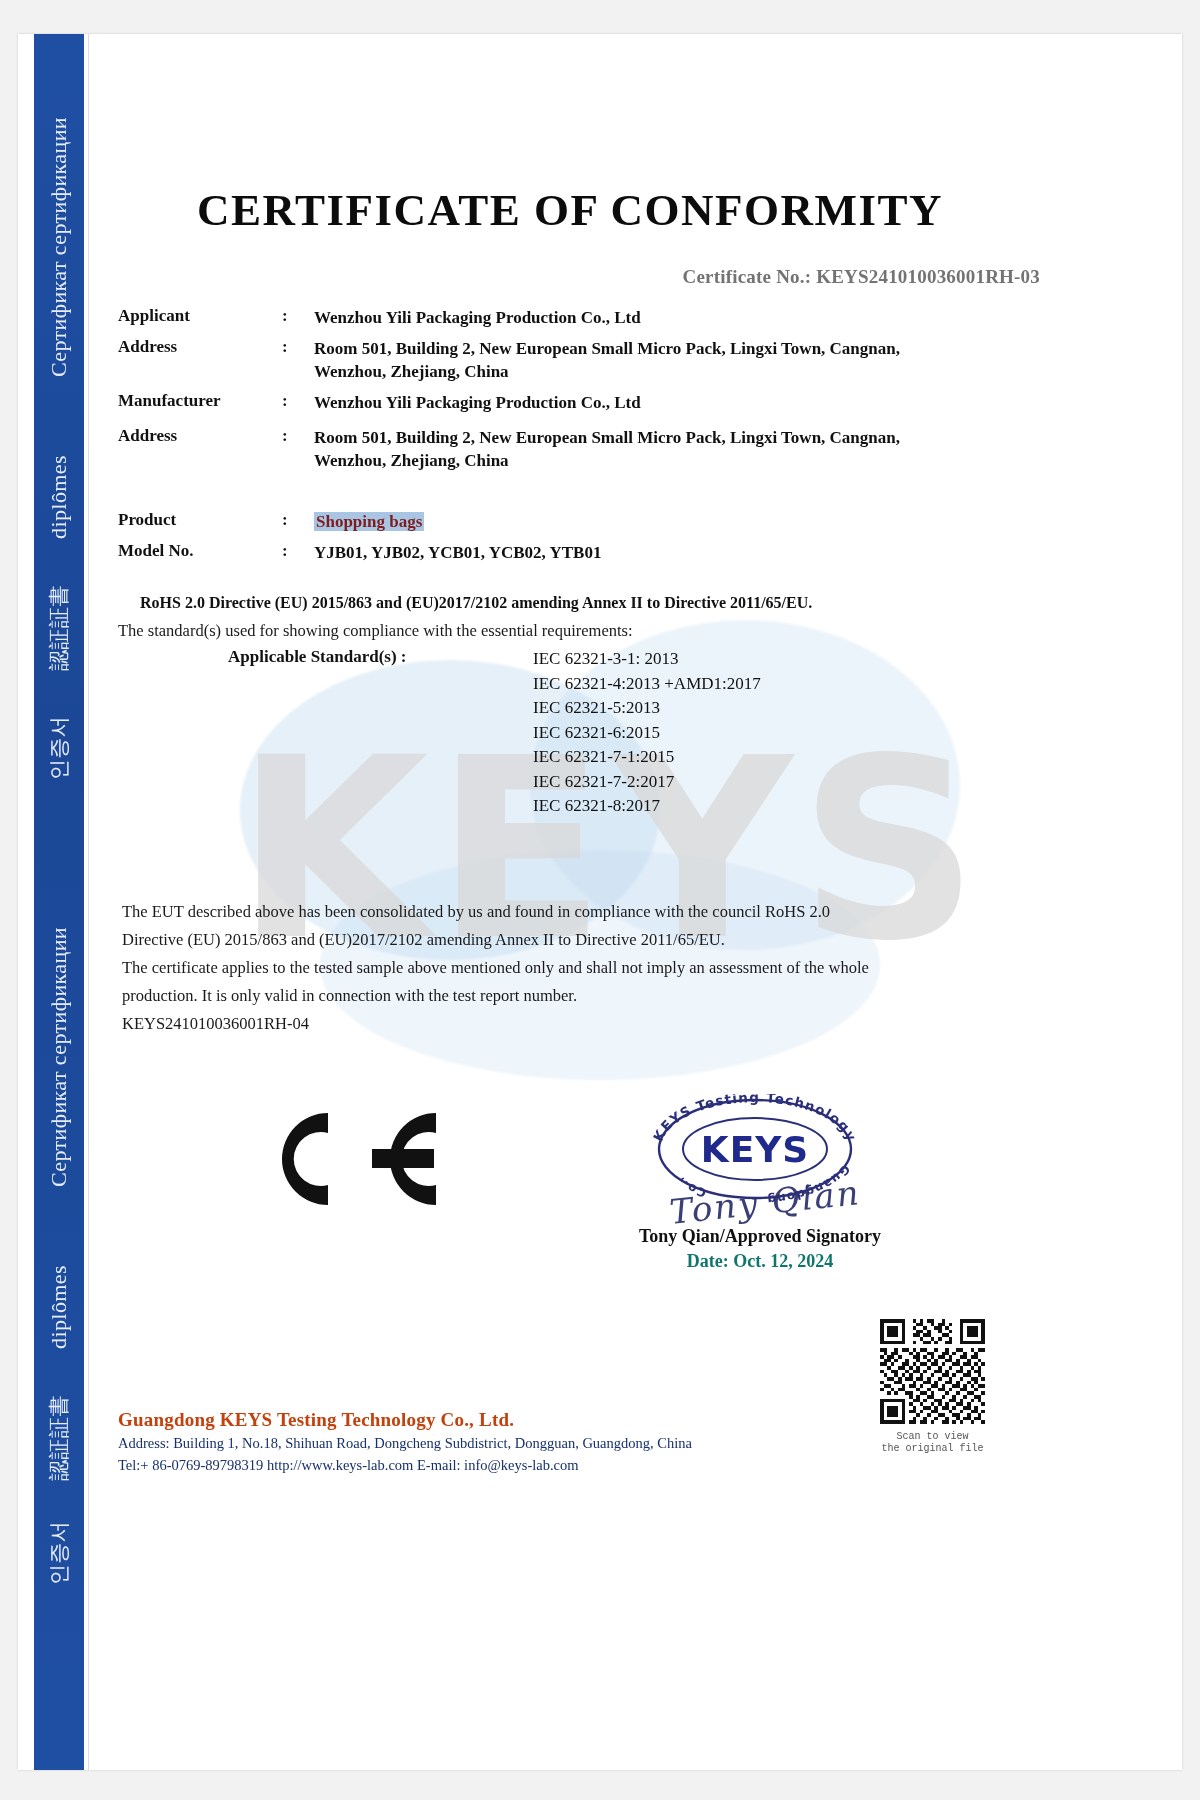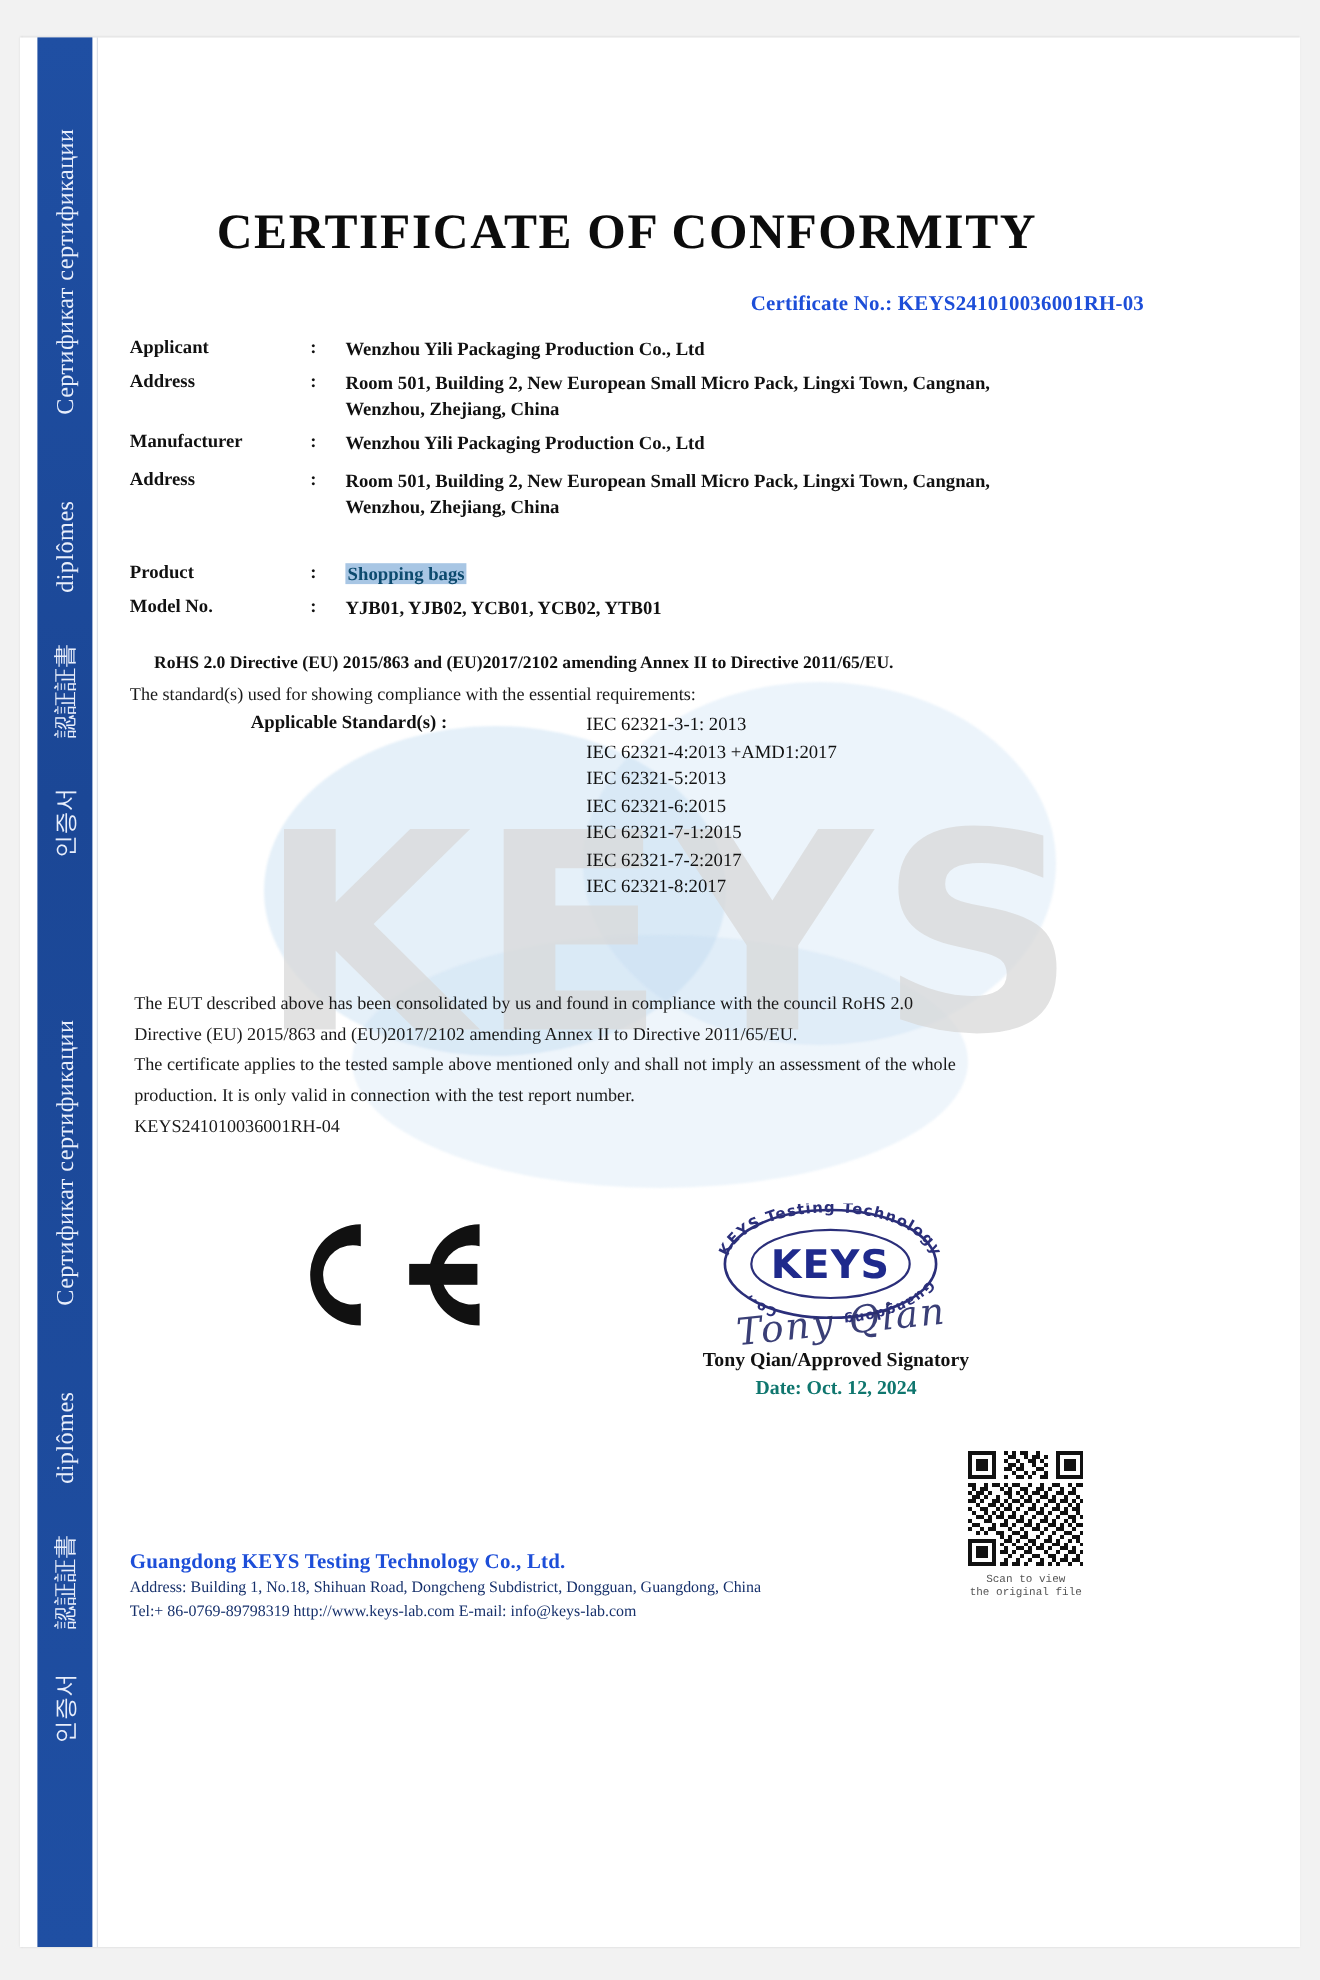--- a/index.html
+++ b/index.html
@@ -78,32 +78,32 @@
     text-align:center;
     font-family:"Liberation Serif", serif;
     font-weight:bold;
     font-size:45px;
     letter-spacing:1.5px;
     color:#0c0c0c;
   }
   .certno{
     position:absolute;left:0;top:232px;width:940px;
     text-align:right;
-    font-weight:bold;font-size:19px;color:#1d4ed8;
+    font-weight:bold;font-size:19px;color:#737373;
     letter-spacing:.2px;
   }
 
   
   .info{position:absolute;left:18px;top:272px;width:940px;}
   .row{display:flex;align-items:flex-start;margin-bottom:8px;gap:14px;}
   .row .lbl{width:150px;flex:0 0 150px;font-weight:bold;font-size:17px;color:#111;}
   .row .col{width:18px;flex:0 0 18px;font-weight:bold;font-size:17px;color:#111;}
   .row .val{flex:1;font-weight:bold;font-size:17px;color:#111;line-height:23px;}
   .val .l2{display:block;}
-  .hl{background:#a8c6e4;padding:0 2px;color:#0c4a6e;}
+  .hl{background:#a8c6e4;padding:0 2px;color:#7f1d1d;}
 
   .row.tight{margin-bottom:2px;}
   .gap{height:18px;}
 
   
   .directive{
     position:absolute;left:18px;top:560px;width:940px;
   }
   .directive .dline{
     font-weight:bold;font-size:16px;color:#111;text-indent:22px;
@@ -159,21 +159,21 @@
   .qr{position:absolute;left:30px;top:0;width:105px;height:105px;}
   .qrcap{
     position:absolute;left:0;top:112px;width:165px;text-align:center;
     font-family:"Liberation Mono", monospace;
     font-size:10px;line-height:12px;color:#555;
   }
 
   
   .footer{position:absolute;left:18px;top:1375px;width:940px;}
   .footer .fname{
-    font-weight:bold;font-size:19px;color:#1d4ed8;letter-spacing:.2px;
+    font-weight:bold;font-size:19px;color:#c2410c;letter-spacing:.2px;
   }
   .footer .fline{
     font-size:14.5px;color:#16306b;line-height:20px;margin-top:2px;
   }
 </style>
 </head>
 <body>
 
 <div class="page">
 

